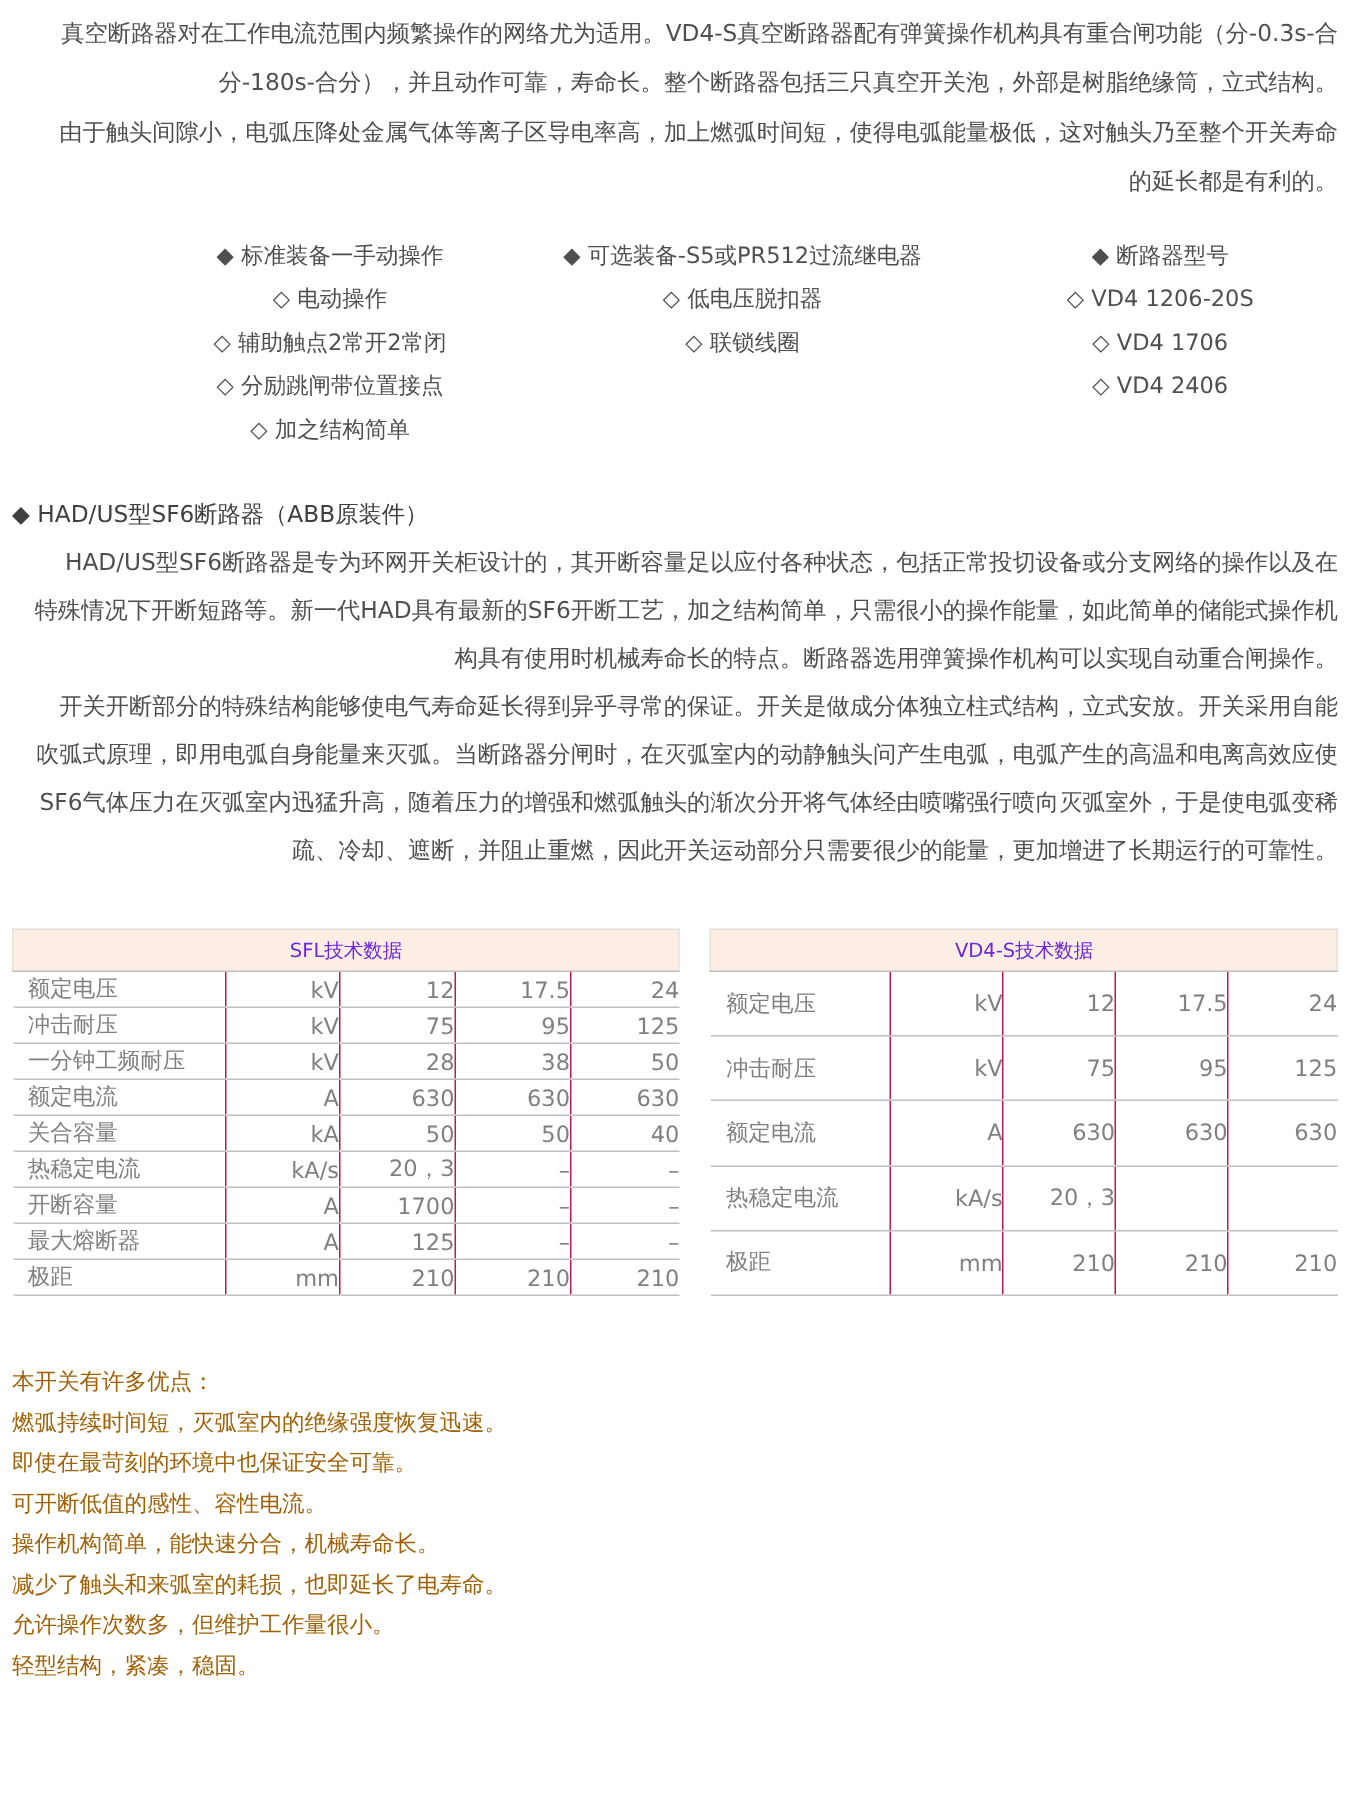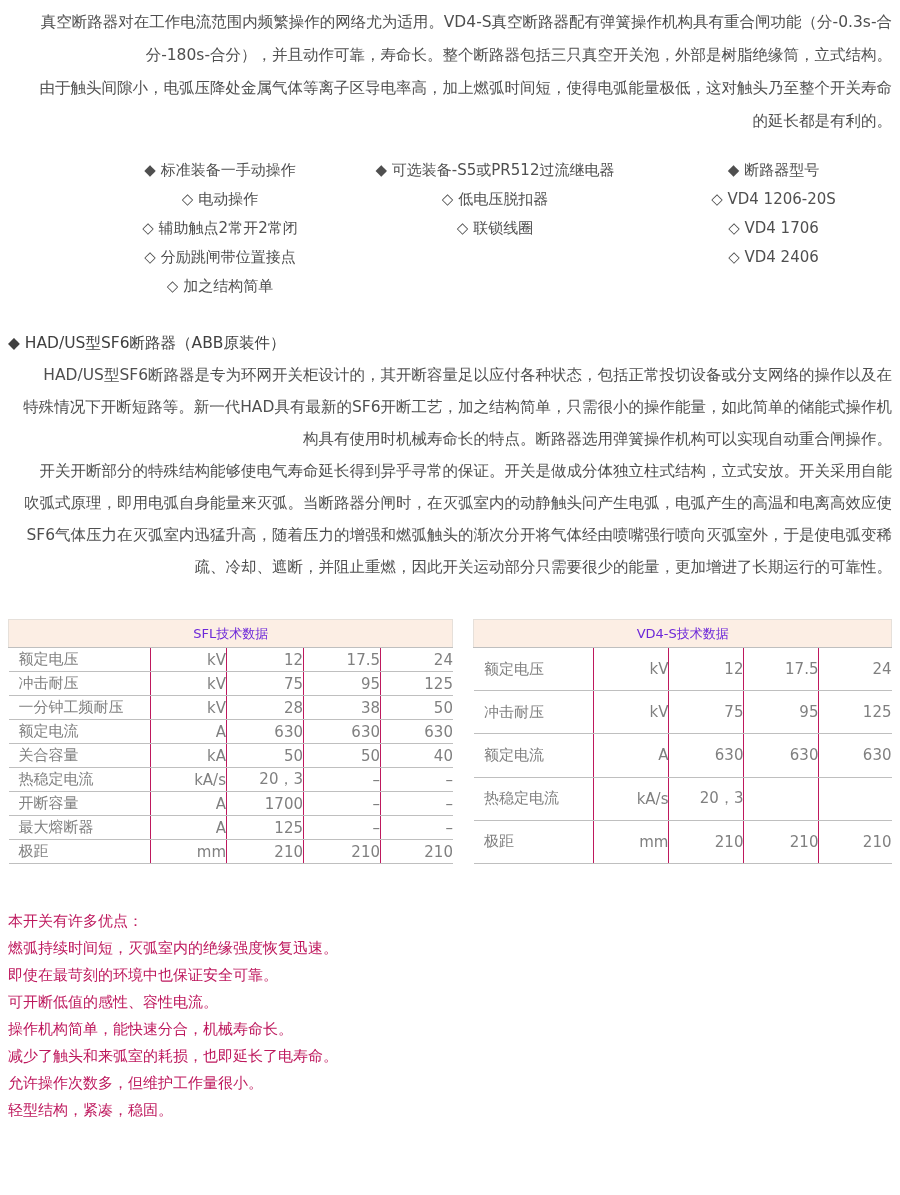--- a/index.html
+++ b/index.html
@@ -84,21 +84,21 @@
   table.spec-table td.lbl{
     text-align:left;
     padding-left:10px;
   }
 
   
   .advantages{
     margin-top:44px;
     font-size:15px;
     line-height:27px;
-    color:#be185d;
+    color:#a16207;
   }
   .adv-line{white-space:nowrap;}
 </style>
 </head>
 <body>
 
 <div class="page">
 
   <p class="para indent-2">真空断路器对在工作电流范围内频繁操作的网络尤为适用。VD4-S真空断路器配有弹簧操作机构具有重合闸功能（分-0.3s-合分-180s-合分），并且动作可靠，寿命长。整个断路器包括三只真空开关泡，外部是树脂绝缘筒，立式结构。</p>
   <p class="para indent-2">由于触头间隙小，电弧压降处金属气体等离子区导电率高，加上燃弧时间短，使得电弧能量极低，这对触头乃至整个开关寿命的延长都是有利的。</p>

